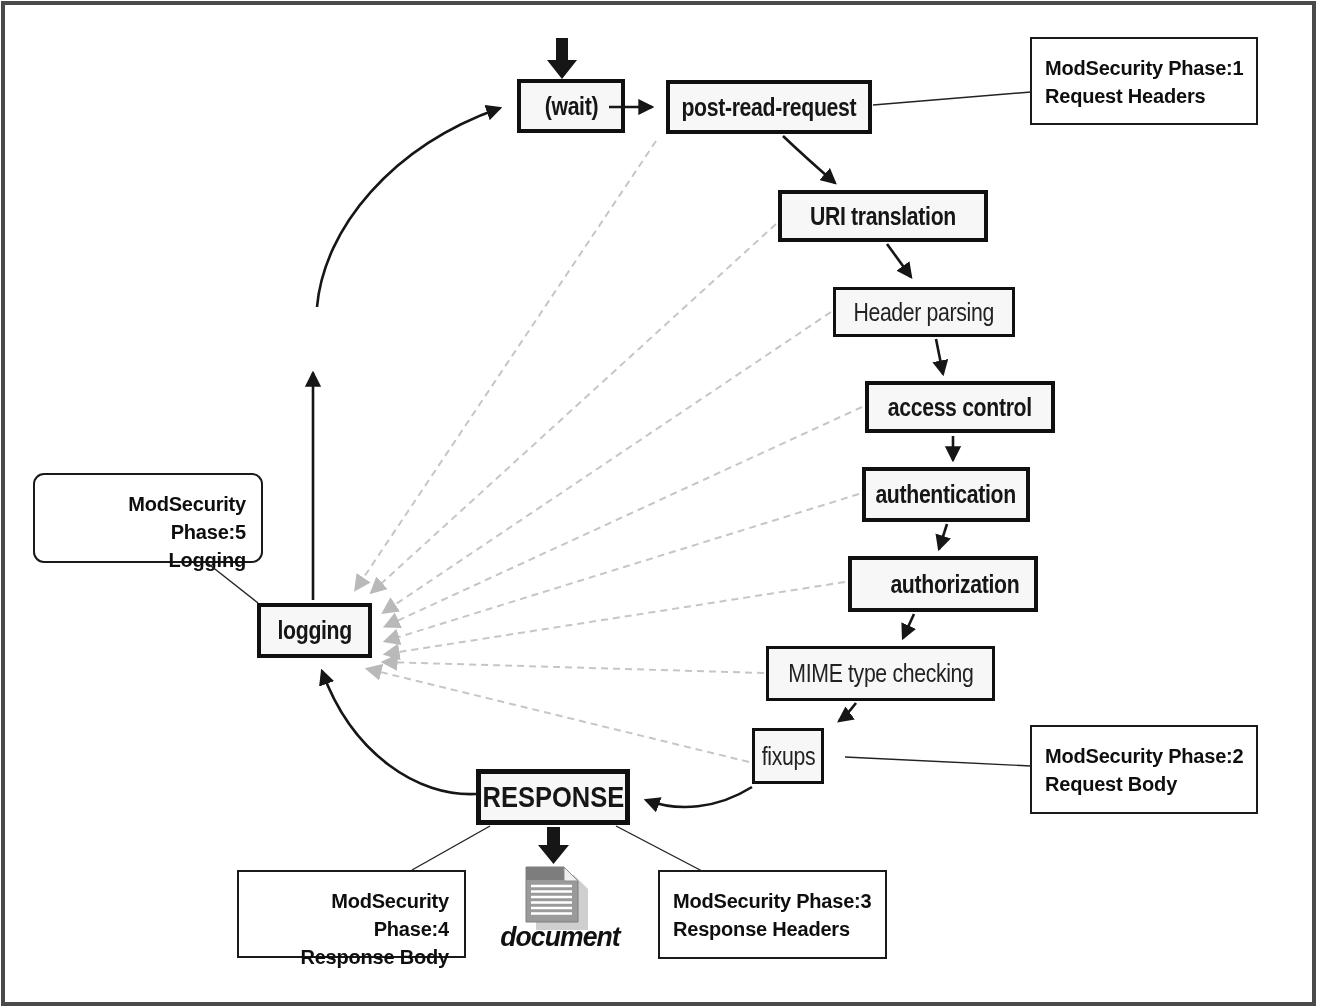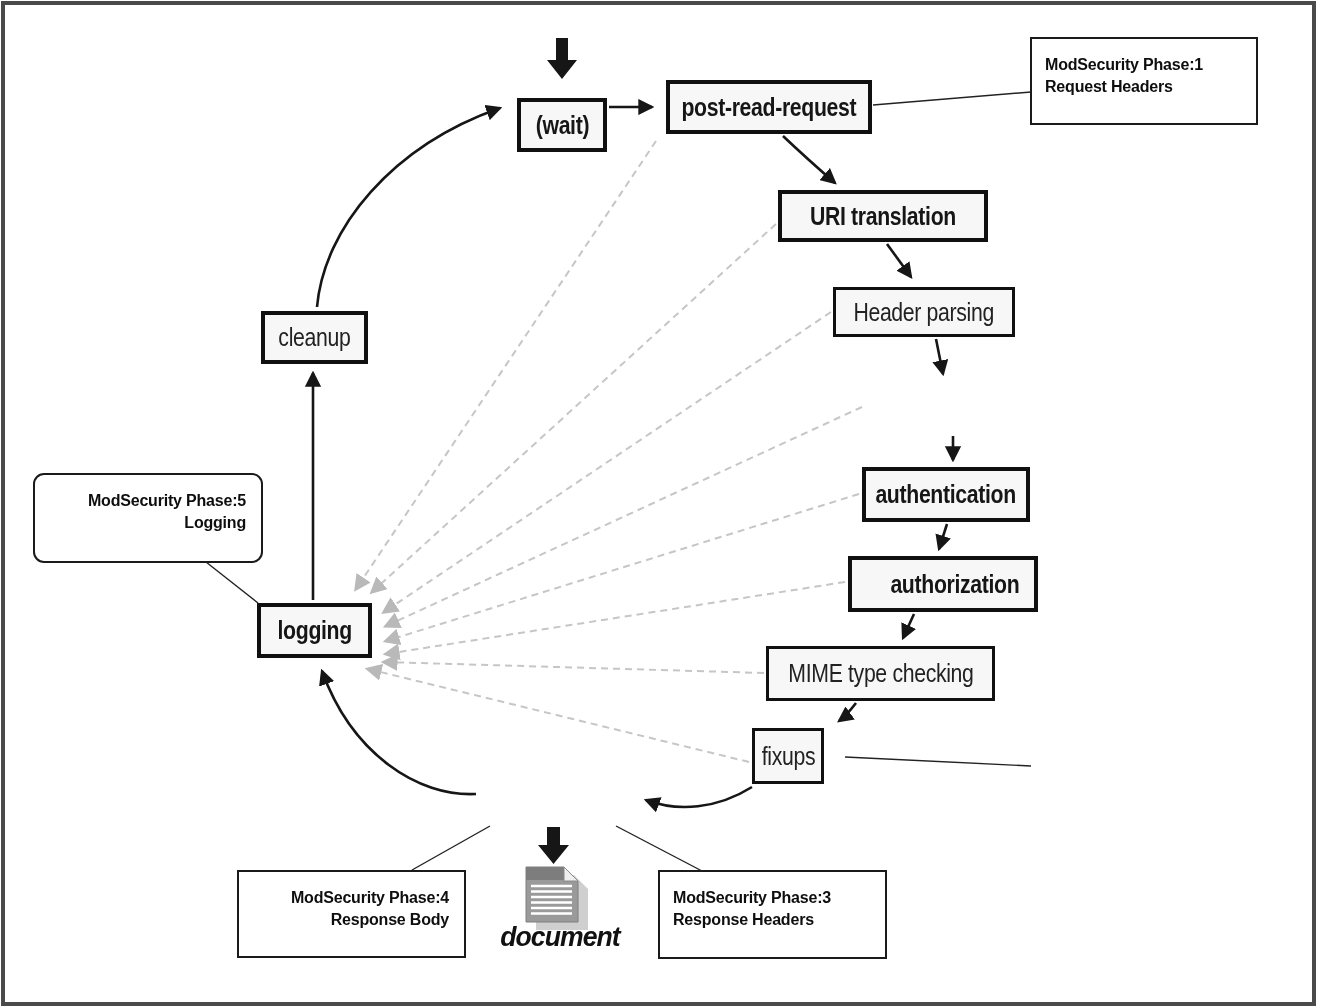--- a/index.html
+++ b/index.html
@@ -17,71 +17,78 @@
   }
   .node .lbl{
     font-weight:700;font-size:25px;color:#161616;white-space:nowrap;
     transform:scaleX(0.85);letter-spacing:-0.4px;line-height:1;
   }
   .node.light{border-width:3px;}
   .node.light .lbl{font-weight:400;color:#222;}
   .node.big .lbl{font-size:30px;letter-spacing:0;}
   .ann{
     position:absolute;background:#ffffff;border:2px solid #1a1a1a;box-sizing:border-box;
-    font-weight:700;font-size:16px;line-height:1.4;color:#0e0e0e;
+    font-weight:700;font-size:20px;line-height:1.4;color:#0e0e0e;
     padding:15px 12px 4px 13px;letter-spacing:-0.2px;
   }
   .ann.right{text-align:right;padding-right:15px;}
   #doc-label{
     position:absolute;left:492px;top:921px;width:136px;text-align:center;
     font-style:italic;font-weight:700;font-size:28px;color:#111;
     letter-spacing:-1px;transform:scaleX(0.95);
   }
   svg.overlay{position:absolute;left:0;top:0;pointer-events:none;}
 </style>
 </head>
 <body>
 
 <div id="stage">
   <div id="frame"></div>
 
-  <div class="node" style="left:517px;top:79px;width:90px;height:54px;margin-top:19px;">
+  <div class="node" style="left:517px;top:79px;width:108px;height:54px;">
     <span class="lbl">(wait)</span>
   </div>
   <div class="node" style="left:666px;top:80px;width:206px;height:54px;">
     <span class="lbl">post-read-request</span>
   </div>
   <div class="node" style="left:778px;top:190px;width:210px;height:52px;">
     <span class="lbl">URI translation</span>
   </div>
   <div class="node light" style="left:833px;top:287px;width:182px;height:50px;">
     <span class="lbl">Header parsing</span>
+  </div>
+  <div class="node" style="left:865px;top:381px;width:190px;height:52px;">
+    <span class="lbl">access control</span>
   </div>
   <div class="node" style="left:862px;top:467px;width:168px;height:55px;">
     <span class="lbl">authentication</span>
   </div>
   <div class="node" style="left:848px;top:556px;width:190px;height:56px;padding-left:24px;">
     <span class="lbl">authorization</span>
   </div>
   <div class="node light" style="left:766px;top:646px;width:229px;height:55px;">
     <span class="lbl">MIME type checking</span>
   </div>
   <div class="node light" style="left:752px;top:728px;width:72px;height:56px;">
     <span class="lbl">fixups</span>
   </div>
+  <div class="node big" style="left:476px;top:769px;width:154px;height:56px;border-width:5px;">
+    <span class="lbl">RESPONSE</span>
+  </div>
   <div class="node" style="left:257px;top:603px;width:115px;height:55px;">
     <span class="lbl">logging</span>
-  </div>
-  <div class="node light" style="left:261px;top:311px;width:107px;height:53px;border-width:4px;">
-    <span class="lbl">cleanup</span>
   </div>
 
   <div class="ann" style="left:1030px;top:37px;width:228px;height:88px;">
     <div>ModSecurity Phase:1</div>
     <div>Request Headers</div>
+  </div>
+  <div class="ann" style="left:1030px;top:725px;width:228px;height:89px;">
+    <div>ModSecurity Phase:2</div>
+    <div>Request Body</div>
   </div>
   <div class="ann" style="left:658px;top:870px;width:229px;height:89px;">
     <div>ModSecurity Phase:3</div>
     <div>Response Headers</div>
   </div>
   <div class="ann right" style="left:237px;top:870px;width:229px;height:88px;">
     <div>ModSecurity Phase:4</div>
     <div>Response Body</div>
   </div>
   <div class="ann right" style="left:33px;top:473px;width:230px;height:90px;border-radius:11px;">

